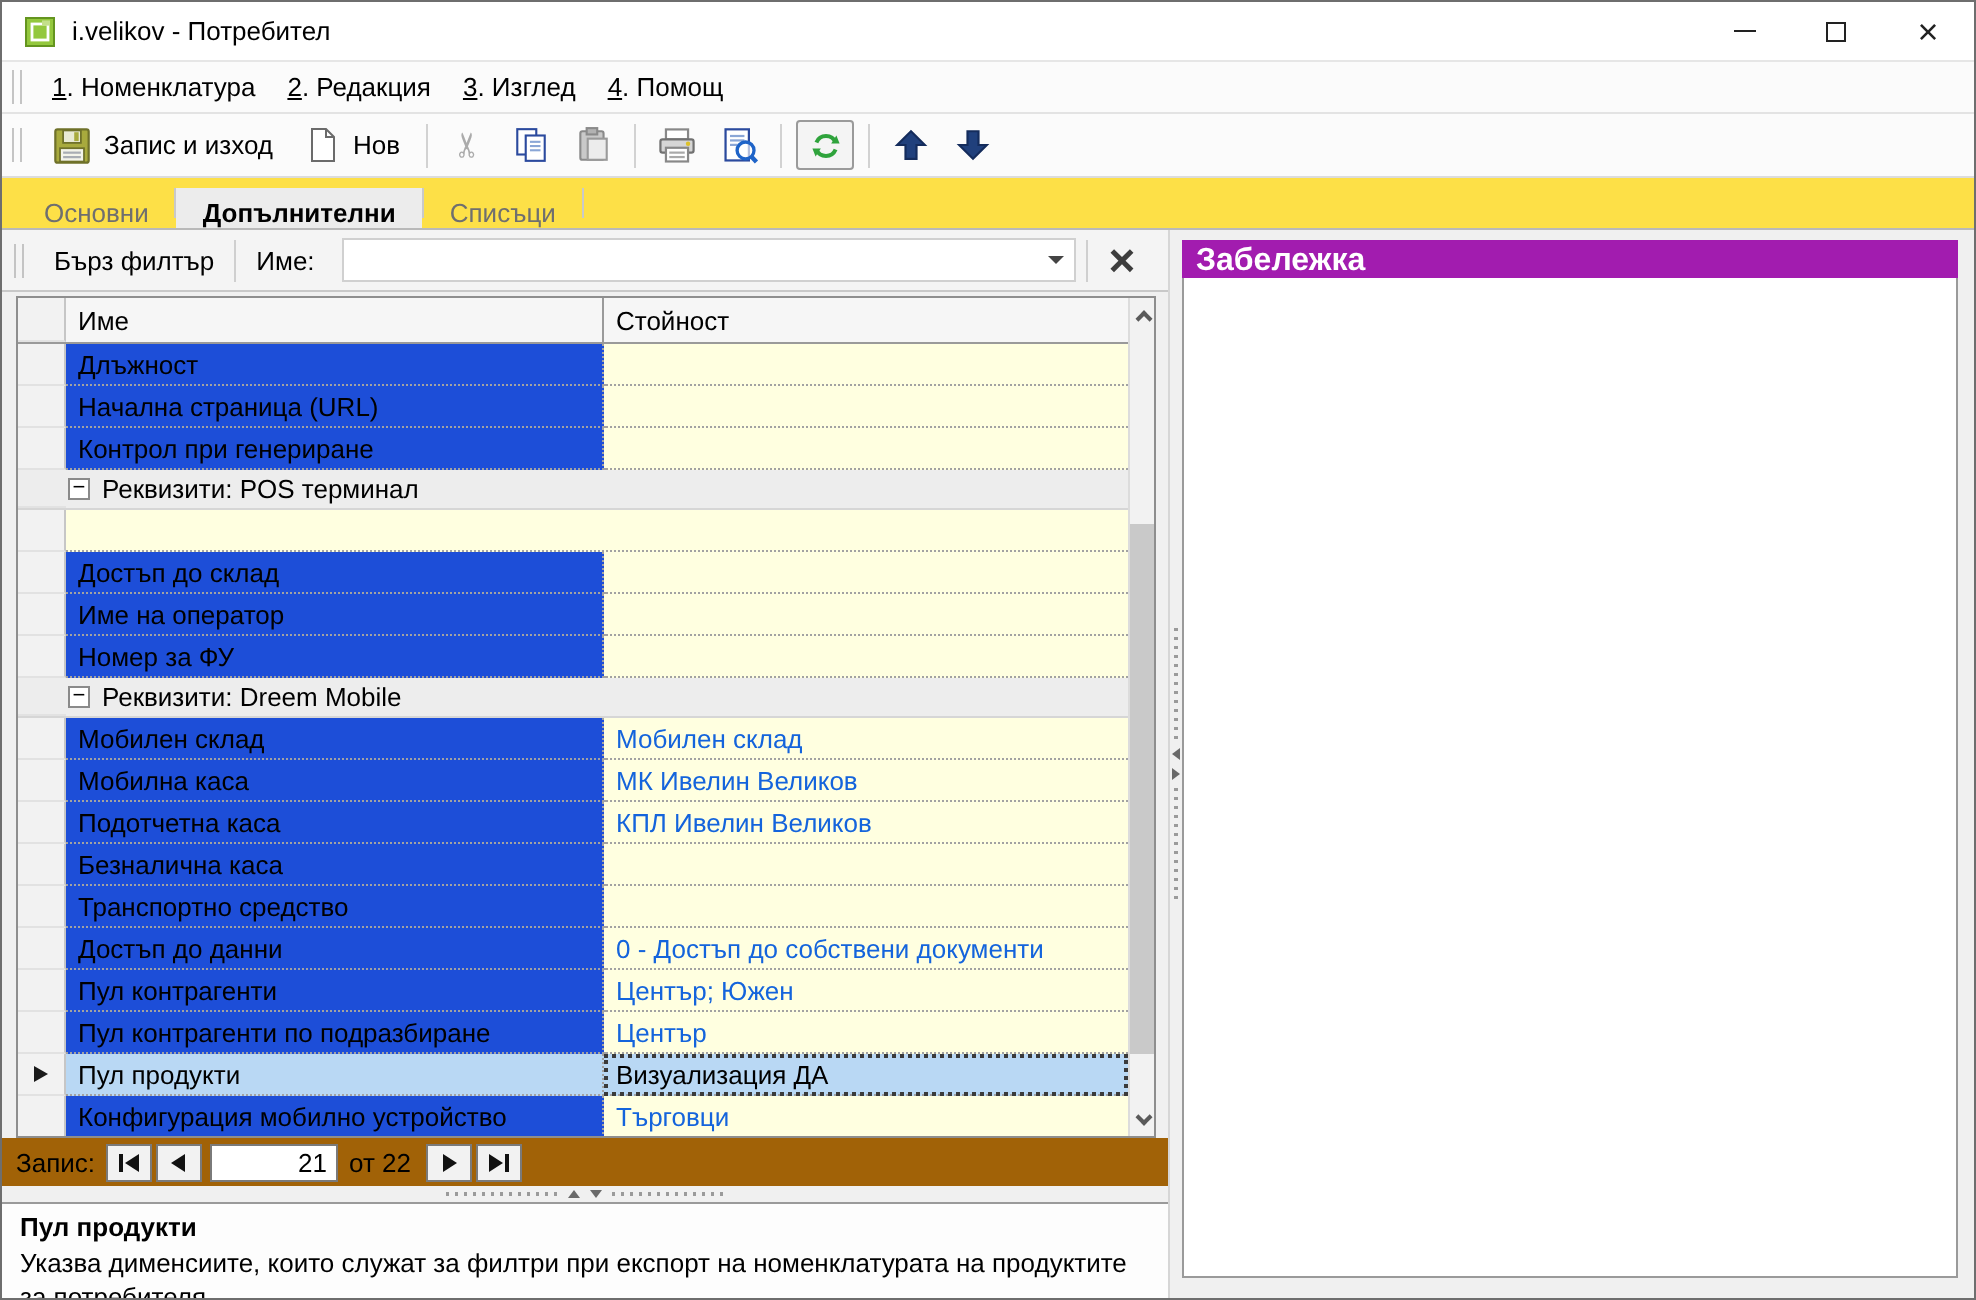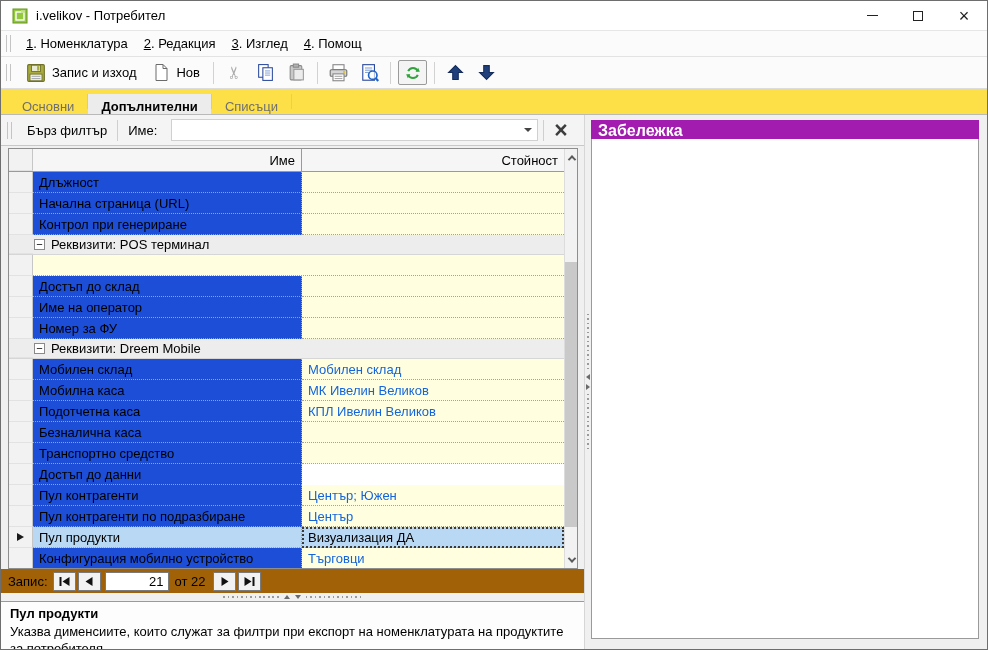--- a/index.html
+++ b/index.html
@@ -42,21 +42,21 @@
   .filterbar{position:absolute;left:0;top:0;width:100%;height:31px;display:flex;align-items:center;background:#f4f4f4;border-bottom:1px solid #c8c8c8;padding-left:4px;}
   .filter-label{padding:0 8px;white-space:nowrap;}
   .fsep{width:1px;height:21px;background:#cfcfcf;margin:0 2px;flex:none;}
   .combo{flex:1;height:22px;margin:0 3px 0 6px;background:#fff;border:1px solid #d0d0d0;display:flex;align-items:center;}
   .combo input{flex:1;border:none;outline:none;height:18px;font:13px "Liberation Sans",sans-serif;padding:0 4px;background:transparent;}
   .combo-arrow{width:0;height:0;border-left:4px solid transparent;border-right:4px solid transparent;border-top:4px solid #444;margin-right:5px;}
   .clear-btn{width:30px;height:26px;display:flex;align-items:center;justify-content:center;font-size:23px;font-weight:bold;color:#3d3d3d;cursor:default;margin-right:8px;}
   
   .grid{position:absolute;left:7px;top:33px;width:570px;height:421px;background:#fff;border:1px solid #8e8e8e;overflow:hidden;}
   .grid-inner{position:absolute;left:0;top:0;right:13px;bottom:0;overflow:hidden;}
-  .ghead{display:flex;height:23px;background:#f6f6f6;border-bottom:1px solid #9a9a9a;text-align:right;}
+  .ghead{display:flex;height:23px;background:#f6f6f6;border-bottom:1px solid #9a9a9a;}
   .ghead .gutter{background:#f2f2f2;border-right:1px solid #c6c6c6;}
   .hcell{padding:4px 6px;white-space:nowrap;overflow:hidden;}
   .hname{width:269px;border-right:1px solid #9a9a9a;}
   .hvalue{flex:1;}
   .grow{display:flex;height:21px;}
   .gutter{width:24px;flex:none;background:#f2f2f2;border-right:1px solid #c6c6c6;border-bottom:1px solid #e2e2e2;display:flex;align-items:center;justify-content:center;}
   .cell{padding:3px 6px;white-space:nowrap;overflow:hidden;font-size:13px;}
   .cell.name{width:269px;flex:none;background:#1d4ed8;border-right:1px dotted #a2a2a2;border-bottom:1px dotted #a2a2a2;}
   .cell.value{flex:1;background:#FFFFE0;border-bottom:1px dotted #a2a2a2;color:#1464DC;}
   .grow.selected .cell.name,.grow.selected .cell.value{background:#b9d8f4;color:#000;}
@@ -319,20 +319,21 @@
                 <div class="cell value"></div>
               </div>
               <div class="grow data">
                 <div class="gutter"></div>
                 <div class="cell name">Транспортно средство</div>
                 <div class="cell value"></div>
               </div>
               <div class="grow data">
                 <div class="gutter"></div>
                 <div class="cell name">Достъп до данни</div>
+                <div class="cell value">0 - Достъп до собствени документи</div>
               </div>
               <div class="grow data">
                 <div class="gutter"></div>
                 <div class="cell name">Пул контрагенти</div>
                 <div class="cell value">Център; Южен</div>
               </div>
               <div class="grow data">
                 <div class="gutter"></div>
                 <div class="cell name">Пул контрагенти по подразбиране</div>
                 <div class="cell value">Център</div>

